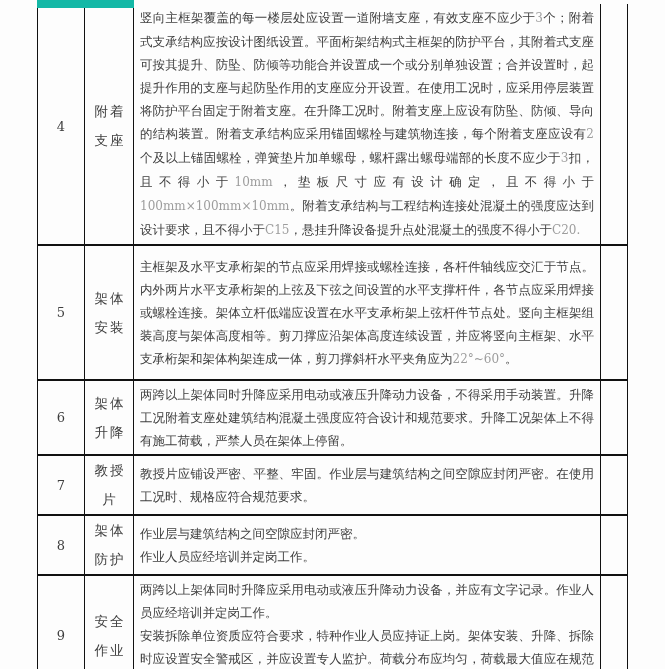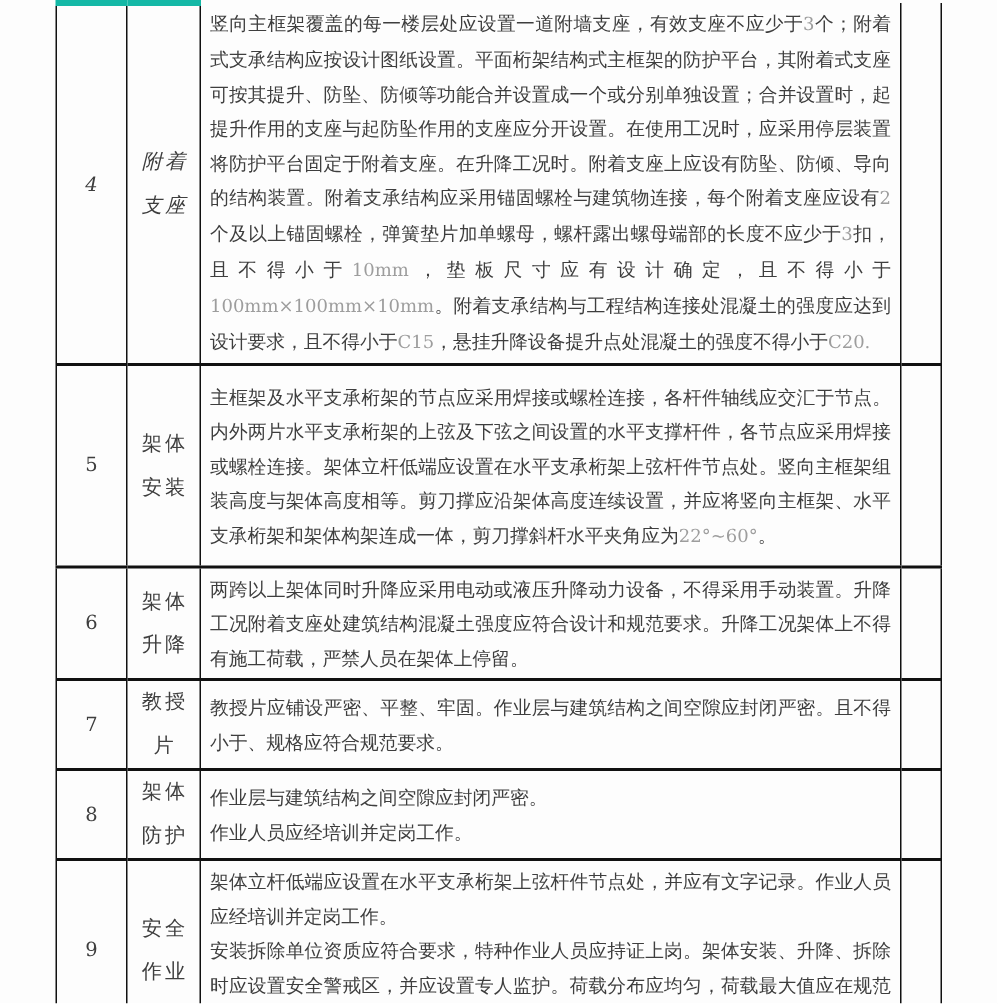--- a/index.html
+++ b/index.html
@@ -23,21 +23,21 @@
   td {
     border-left: 1px solid #111;
     border-right: 1px solid #111;
     border-top: 2px solid #111;
     border-bottom: 2px solid #111;
     vertical-align: middle;
     overflow: hidden;
     padding: 0;
   }
   tr.r0 td { border-top: none; }           
-  tr.r0 td.topline { border-top: 4px solid #14b8a6; font-style: italic; } 
+  tr.r0 td.topline { border-top: 8px solid #14b8a6; } 
   tr.r0 { height: 234px; }
   tr.r1 { height: 135px; }
   tr.r2 { height: 74px; }
   tr.r3 { height: 54px; }
   tr.r4 { height: 55px; }
   tr.r5 { height: 108px; }
   td.num {
     text-align: center;
     font-family: "DejaVu Serif", serif;
     font-size: 13px;
@@ -115,21 +115,21 @@
         <td class="empty"></td>
       </tr>
 
       <tr class="r3">
         <td class="num">7</td>
         <td class="cat">
           <div class="cat-line">教授</div>
           <div class="cat-line">片</div>
         </td>
         <td class="content">
-          <p><span>教授片应铺设严密、平整、牢固。作业层与建筑结构之间空隙应封闭严密。且不得小于、规格应符合规范要求。</span></p>
+          <p><span>教授片应铺设严密、平整、牢固。作业层与建筑结构之间空隙应封闭严密。在使用工况时、规格应符合规范要求。</span></p>
         </td>
         <td class="empty"></td>
       </tr>
 
       <tr class="r4">
         <td class="num">8</td>
         <td class="cat">
           <div class="cat-line">架体</div>
           <div class="cat-line">防护</div>
         </td>
@@ -140,20 +140,20 @@
         <td class="empty"></td>
       </tr>
 
       <tr class="r5">
         <td class="num">9</td>
         <td class="cat">
           <div class="cat-line">安全</div>
           <div class="cat-line">作业</div>
         </td>
         <td class="content">
-          <p><span>架体立杆低端应设置在水平支承桁架上弦杆件节点处，并应有文字记录。作业人员应经培训并定岗工作。</span></p>
+          <p><span>两跨以上架体同时升降应采用电动或液压升降动力设备，并应有文字记录。作业人员应经培训并定岗工作。</span></p>
           <p><span>安装拆除单位资质应符合要求，特种作业人员应持证上岗。架体安装、升降、拆除时应设置安全警戒区，并应设置专人监护。荷载分布应均匀，荷载最大值应在规范允许范围内。</span></p>
         </td>
         <td class="empty"></td>
       </tr>
     </tbody>
   </table>
 </div>
 
 </body></html>

